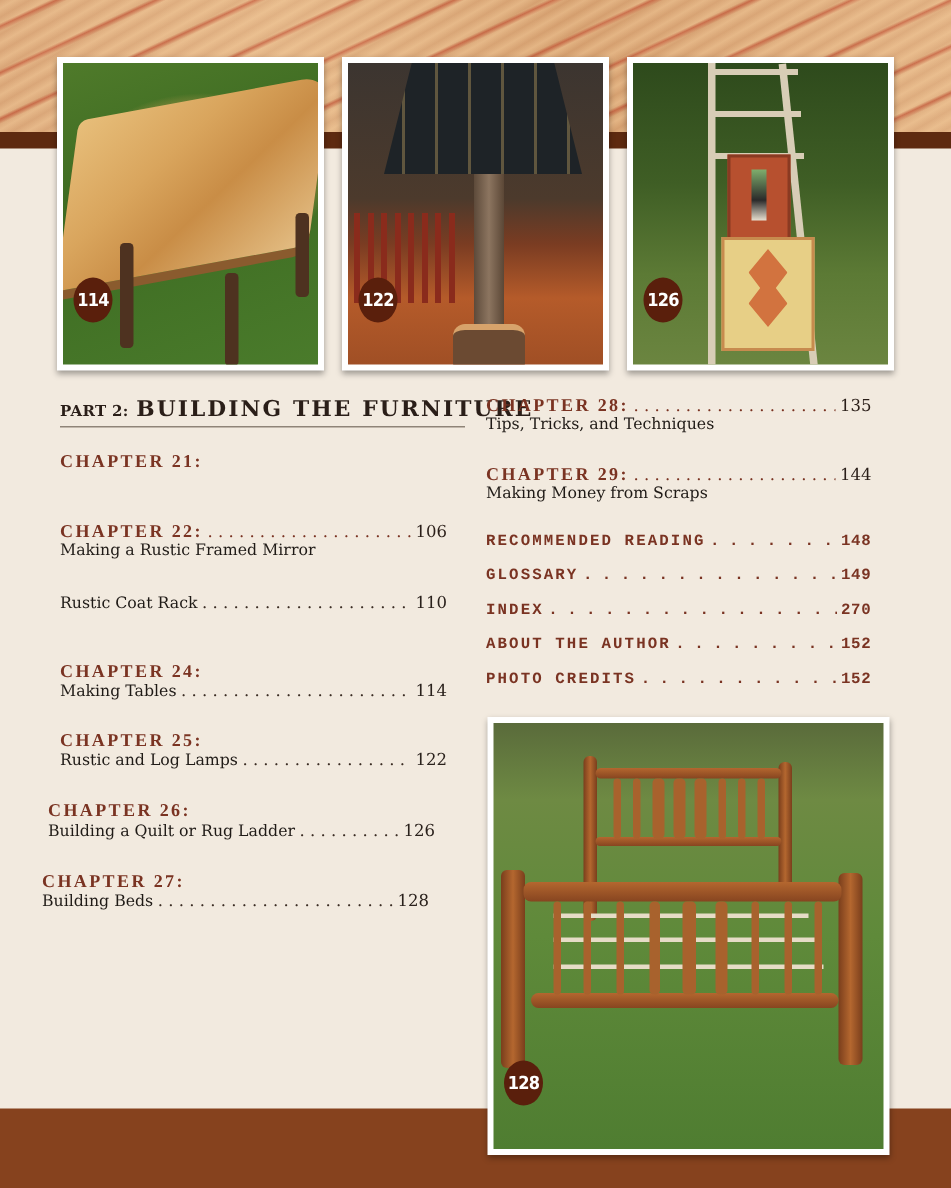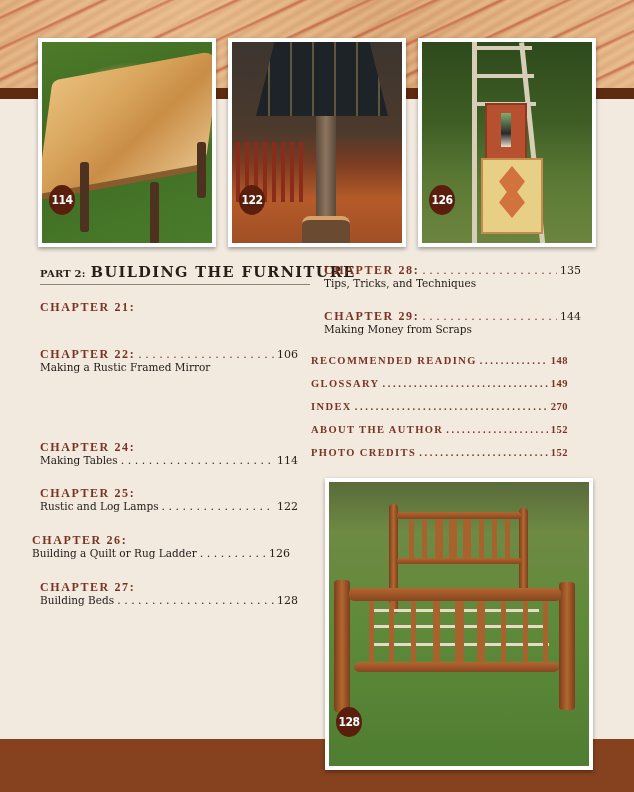--- a/index.html
+++ b/index.html
@@ -167,22 +167,22 @@
       display: block;
       font-family: "DejaVu Serif", serif;
       font-size: 10.5px;
       color: #1f1a16;
       white-space: nowrap;
     }
     .chap-row .dots { color: #7a3322; }
     .chap-row .pg { color: #2a1e18; }
 
     .backmatter {
-      position: absolute; left: 311px; width: 257px;
-      font-family: Liberation Serif, serif;
+      position: absolute; left: 324px; width: 257px;
+      font-family: Liberation Mono, monospace;
       font-weight: bold;
       font-size: 10.5px;
       letter-spacing: 1.4px;
       color: #7a3322;
     }
     .backmatter .pg { color: #7a3322; font-size: 10.5px; letter-spacing: 0.5px; text-align: center; }
     .backmatter .dots { color: #7a3322; }
   </style>
 </head>
 <body>
@@ -273,20 +273,25 @@
 <div class="toc-entry" style="left:40px; top:348px;">
   <div class="row chap-row">
     <span class="txt chap-label">CHAPTER 22:</span>
     <span class="dots"></span>
     <span class="pg">106</span>
   </div>
   <span class="subtitle">Making a Rustic Framed Mirror</span>
 </div>
 
 <div class="toc-entry" style="left:40px; top:395px;">
+  <div class="row">
+    <span class="txt subtitle">Rustic Coat Rack</span>
+    <span class="dots"></span>
+    <span class="pg">110</span>
+  </div>
 </div>
 
 <div class="toc-entry" style="left:40px; top:441px;">
   <span class="chap-label">CHAPTER 24:</span>
   <div class="row">
     <span class="txt subtitle">Making Tables</span>
     <span class="dots"></span>
     <span class="pg">114</span>
   </div>
 </div>
@@ -302,21 +307,21 @@
 
 <div class="toc-entry" style="left:32px; top:534px;">
   <span class="chap-label">CHAPTER 26:</span>
   <div class="row">
     <span class="txt subtitle">Building a Quilt or Rug Ladder</span>
     <span class="dots"></span>
     <span class="pg">126</span>
   </div>
 </div>
 
-<div class="toc-entry" style="left:40px; top:581px;">
+<div class="toc-entry" style="left:28px; top:581px;">
   <span class="chap-label">CHAPTER 27:</span>
   <div class="row">
     <span class="txt subtitle">Building Beds</span>
     <span class="dots"></span>
     <span class="pg">128</span>
   </div>
 </div>
 
 <div class="toc-entry" style="left:324px; top:264px; width:257px;">
   <div class="row chap-row">

